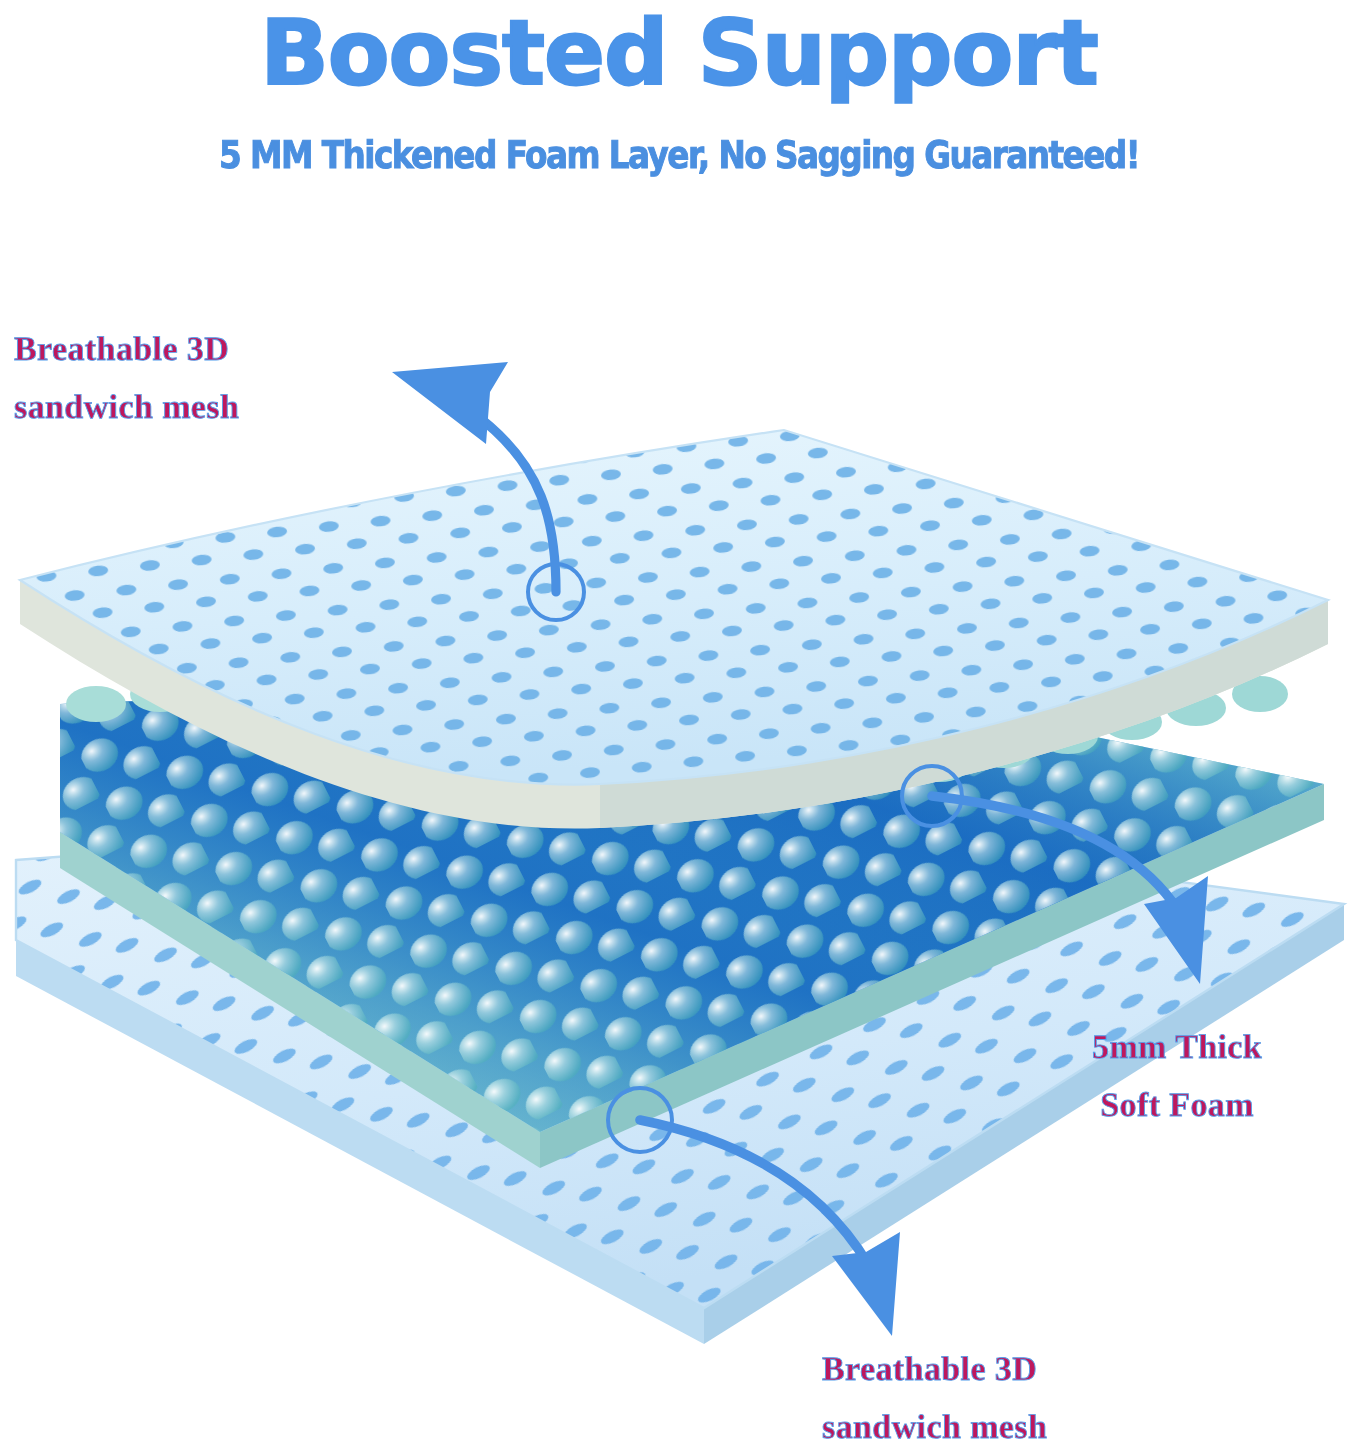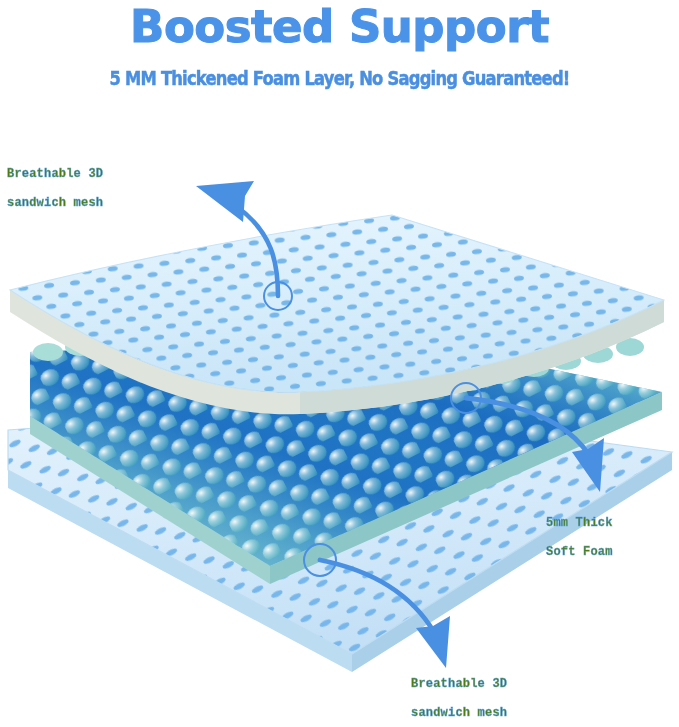--- a/index.html
+++ b/index.html
@@ -21,23 +21,23 @@
     font-family:"DejaVu Sans","Liberation Sans",sans-serif;
     font-size:19px;line-height:24px;font-weight:700;
     color:#4a8fe0;letter-spacing:-0.9px;
     transform:scaleX(0.86);transform-origin:center top;
     -webkit-text-stroke:0.5px #4a8fe0;
   }
 
   
   .callout{
     position:absolute;
-    font-family:Liberation Mono, monospace;
-    font-size:12px;line-height:29px;font-weight:700;
-    color:#4d7c0f;letter-spacing:0.2px;white-space:pre-line;
+    font-family:Liberation Serif, serif;
+    font-size:17px;line-height:29px;font-weight:700;
+    color:#be185d;letter-spacing:0.2px;white-space:pre-line;
     -webkit-text-stroke:0.45px #55a0ec;
   }
   #label-top-mesh{left:7px;top:160px;text-align:left;}
   #label-foam{left:546px;top:509px;text-align:center;}
   #label-bottom-mesh{left:411px;top:670px;text-align:left;}
 
   
   #art{position:absolute;left:0;top:0;width:679px;height:727px;}
   #art svg{display:block;width:679px;height:727px;}
 </style>

